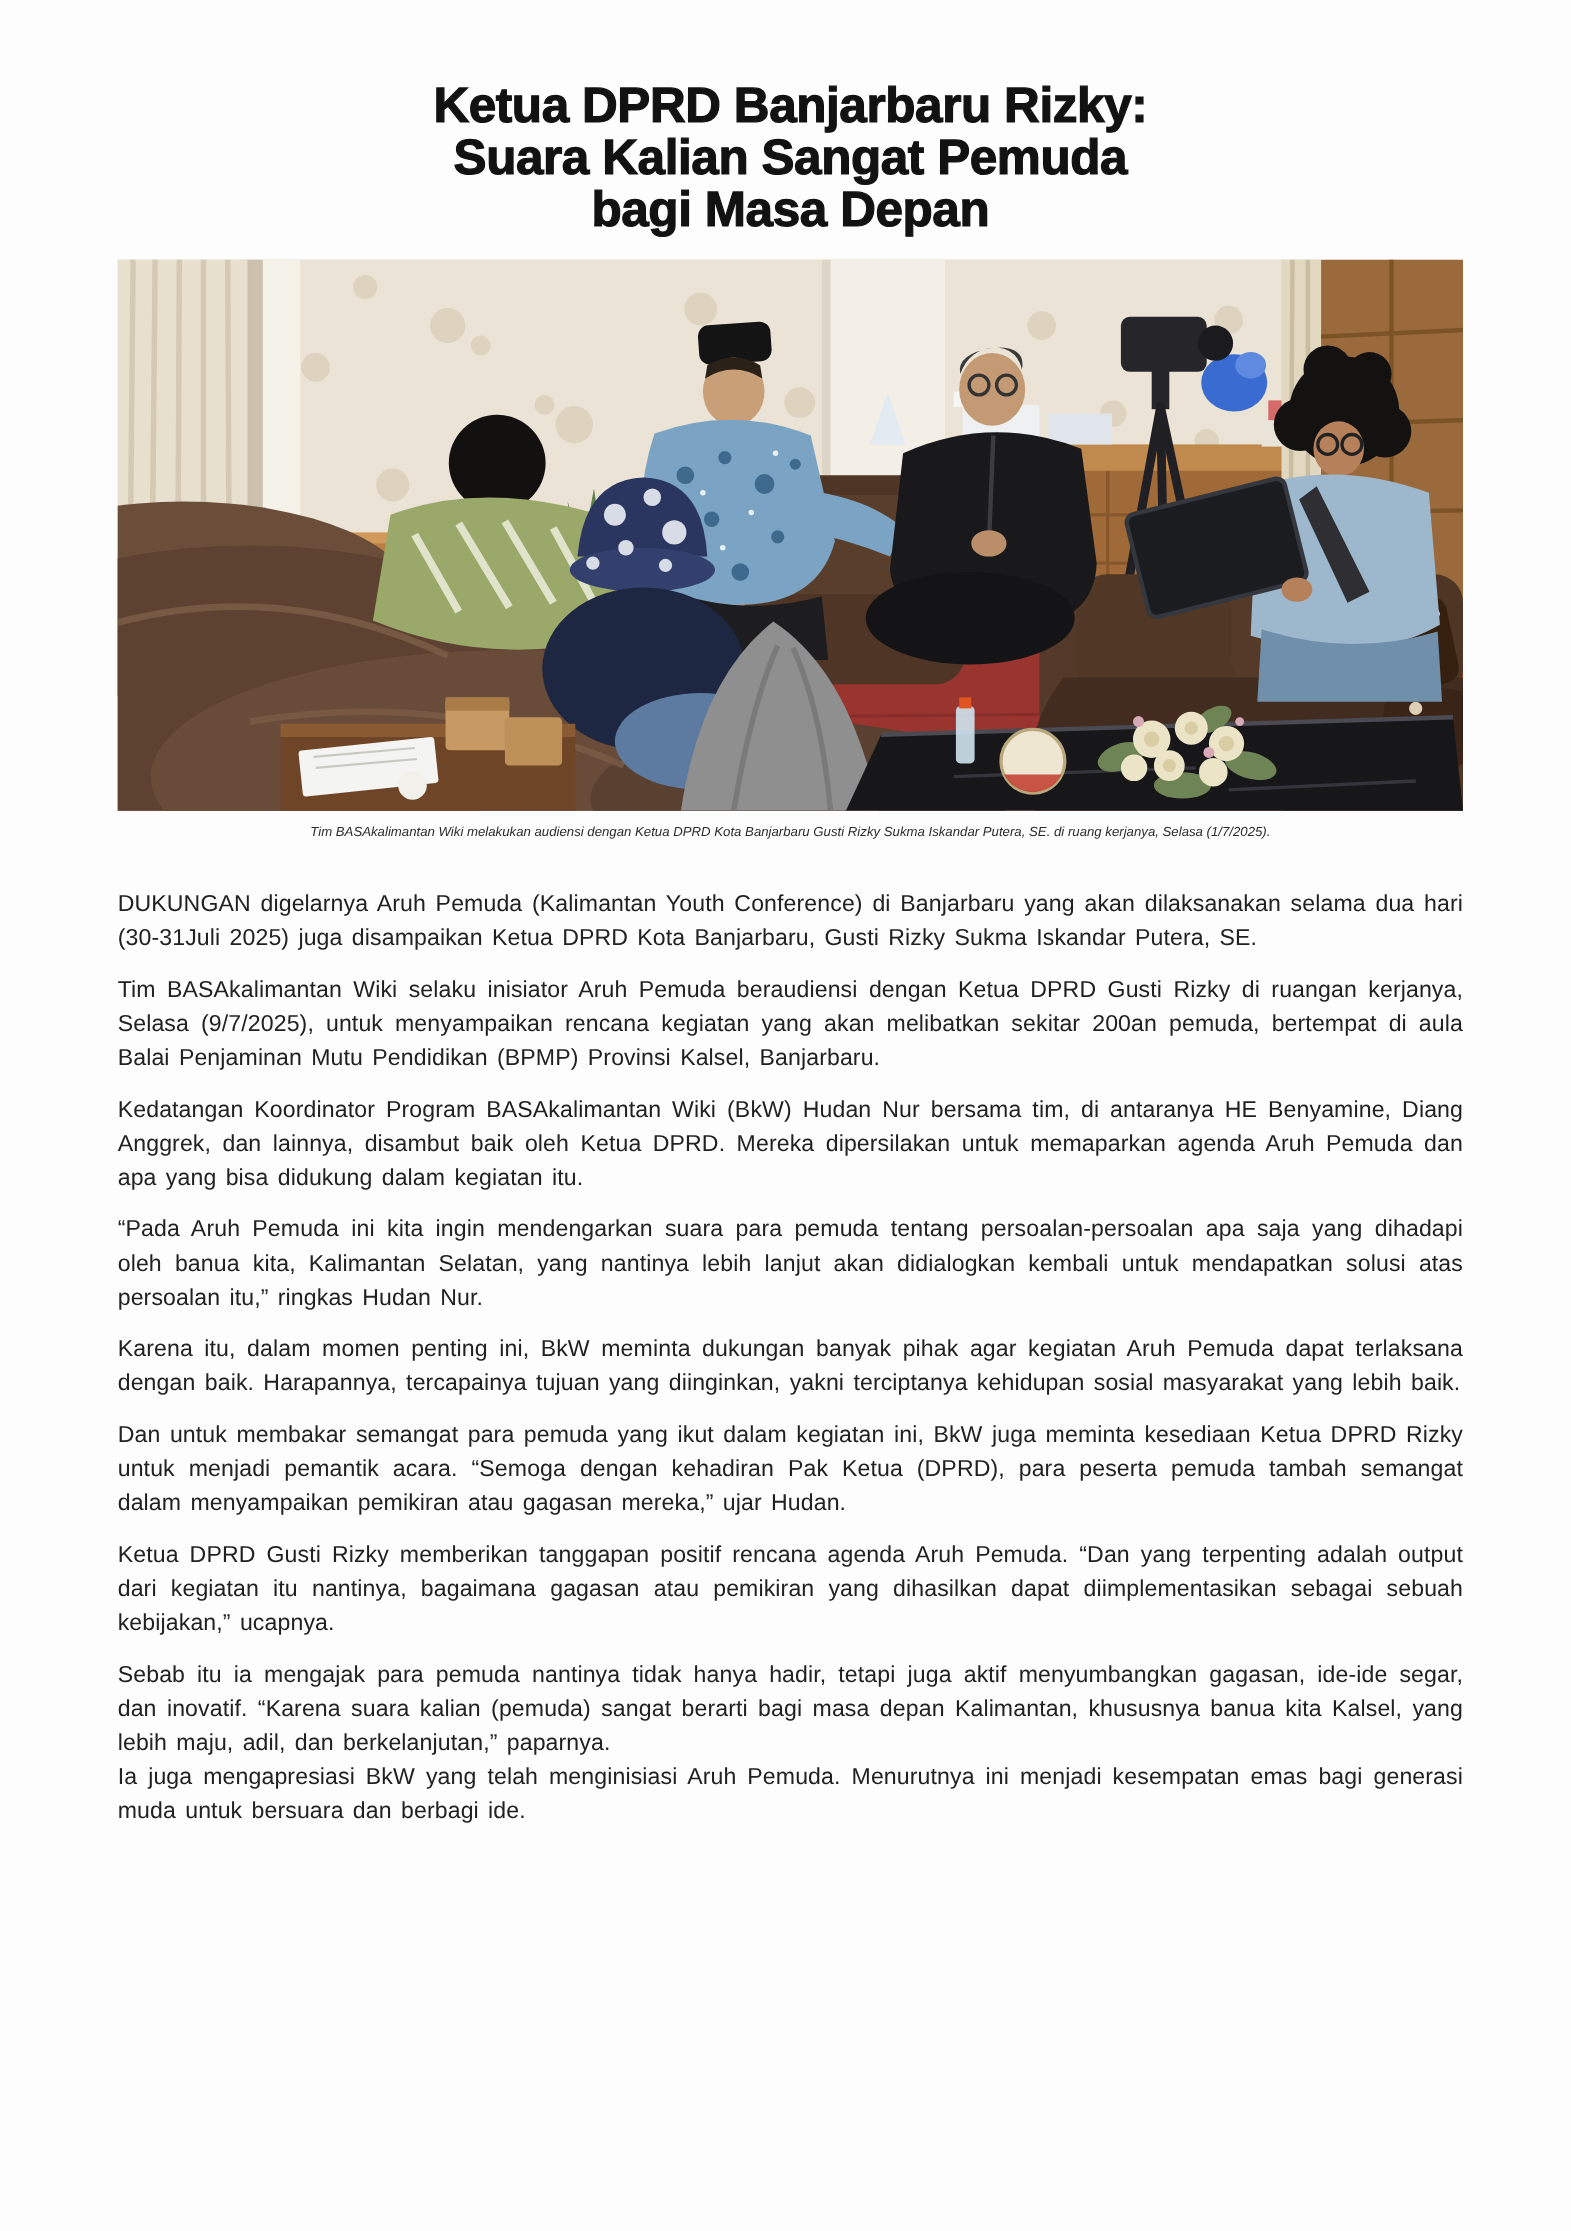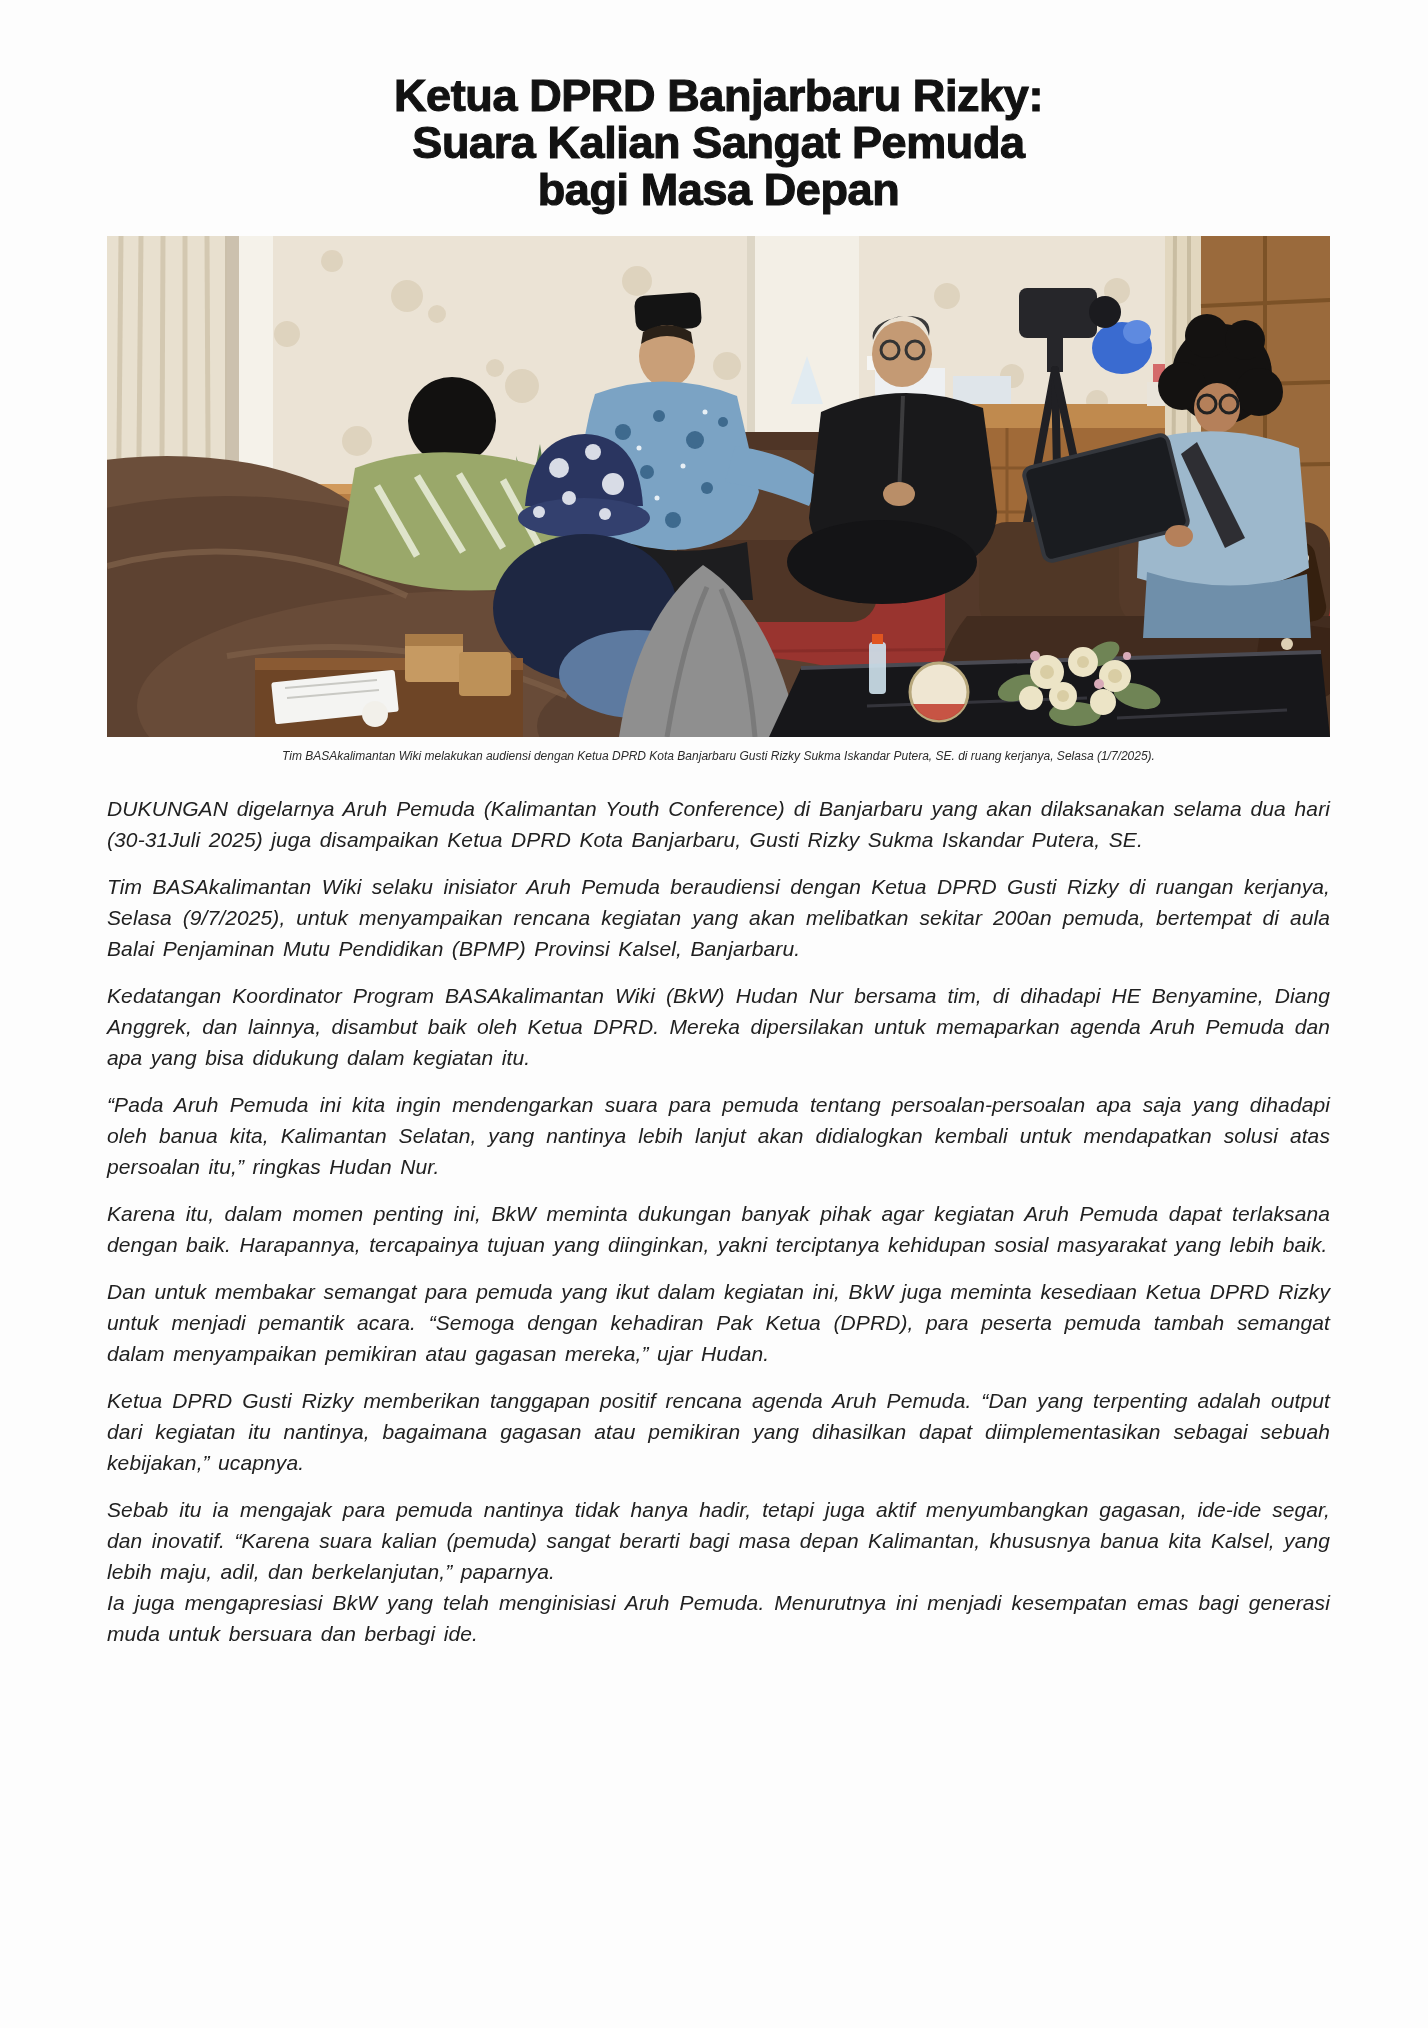--- a/index.html
+++ b/index.html
@@ -33,21 +33,21 @@
     background:#e9e1d3;
   }
   .caption{
     margin-top:9px;
     text-align:center;
     font-style:italic;
     font-size:12px;
     line-height:20px;
     color:#2b2b2b;
   }
-  .article{margin-top:27px;font-style:italic;}
+  .article{margin-top:40px;}
   .article p{
     margin:0 0 16px 0;
     font-size:21px;
     line-height:31px;
     text-align:justify;
     word-spacing:2.5px;
     letter-spacing:0.1px;
     white-space:pre-line;
     color:#212121;
   }
@@ -349,21 +349,21 @@
             <circle cx="1020" cy="420" r="4"></circle>
           </g>
       </g>
     </svg>
     <figcaption class="caption">Tim BASAkalimantan Wiki melakukan audiensi dengan Ketua DPRD Kota Banjarbaru Gusti Rizky Sukma Iskandar Putera, SE. di ruang kerjanya, Selasa (1/7/2025).</figcaption>
   </figure>
 
   <div class="article">
     <p>DUKUNGAN digelarnya Aruh Pemuda (Kalimantan Youth Conference) di Banjarbaru yang akan dilaksanakan selama dua hari (30-31Juli 2025) juga disampaikan Ketua DPRD Kota Banjarbaru, Gusti Rizky Sukma Iskandar Putera, SE.</p>
     <p>Tim BASAkalimantan Wiki selaku inisiator Aruh Pemuda beraudiensi dengan Ketua DPRD Gusti Rizky di ruangan kerjanya, Selasa (9/7/2025), untuk menyampaikan rencana kegiatan yang akan melibatkan sekitar 200an pemuda, bertempat di aula Balai Penjaminan Mutu Pendidikan (BPMP) Provinsi Kalsel, Banjarbaru.</p>
-    <p>Kedatangan Koordinator Program BASAkalimantan Wiki (BkW) Hudan Nur bersama tim, di dihadapi HE Benyamine, Diang Anggrek, dan lainnya, disambut baik oleh Ketua DPRD. Mereka dipersilakan untuk memaparkan agenda Aruh Pemuda dan apa yang bisa didukung dalam kegiatan itu.</p>
+    <p>Kedatangan Koordinator Program BASAkalimantan Wiki (BkW) Hudan Nur bersama tim, di antaranya HE Benyamine, Diang Anggrek, dan lainnya, disambut baik oleh Ketua DPRD. Mereka dipersilakan untuk memaparkan agenda Aruh Pemuda dan apa yang bisa didukung dalam kegiatan itu.</p>
     <p>“Pada Aruh Pemuda ini kita ingin mendengarkan suara para pemuda tentang persoalan-persoalan apa saja yang dihadapi oleh banua kita, Kalimantan Selatan, yang nantinya lebih lanjut akan didialogkan kembali untuk mendapatkan solusi atas persoalan itu,” ringkas Hudan Nur.</p>
     <p>Karena itu, dalam momen penting ini, BkW meminta dukungan banyak pihak agar kegiatan Aruh Pemuda dapat terlaksana dengan baik. Harapannya, tercapainya tujuan yang diinginkan, yakni terciptanya kehidupan sosial masyarakat yang lebih baik.</p>
     <p>Dan untuk membakar semangat para pemuda yang ikut dalam kegiatan ini, BkW juga meminta kesediaan Ketua DPRD Rizky untuk menjadi pemantik acara. “Semoga dengan kehadiran Pak Ketua (DPRD), para peserta pemuda tambah semangat dalam menyampaikan pemikiran atau gagasan mereka,” ujar Hudan.</p>
     <p>Ketua DPRD Gusti Rizky memberikan tanggapan positif rencana agenda Aruh Pemuda. “Dan yang terpenting adalah output dari kegiatan itu nantinya, bagaimana gagasan atau pemikiran yang dihasilkan dapat diimplementasikan sebagai sebuah kebijakan,” ucapnya.</p>
     <p>Sebab itu ia mengajak para pemuda nantinya tidak hanya hadir, tetapi juga aktif menyumbangkan gagasan, ide-ide segar, dan inovatif. “Karena suara kalian (pemuda) sangat berarti bagi masa depan Kalimantan, khususnya banua kita Kalsel, yang lebih maju, adil, dan berkelanjutan,” paparnya.
 Ia juga mengapresiasi BkW yang telah menginisiasi Aruh Pemuda. Menurutnya ini menjadi kesempatan emas bagi generasi muda untuk bersuara dan berbagi ide.</p>
   </div>
 
 </div>
 

